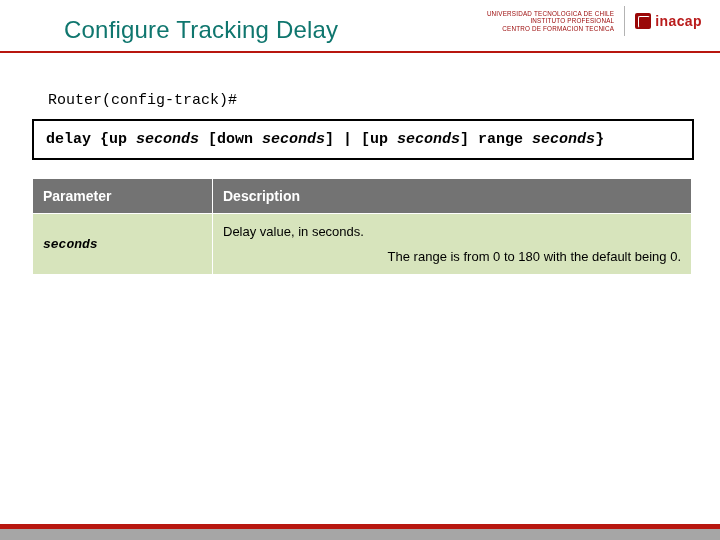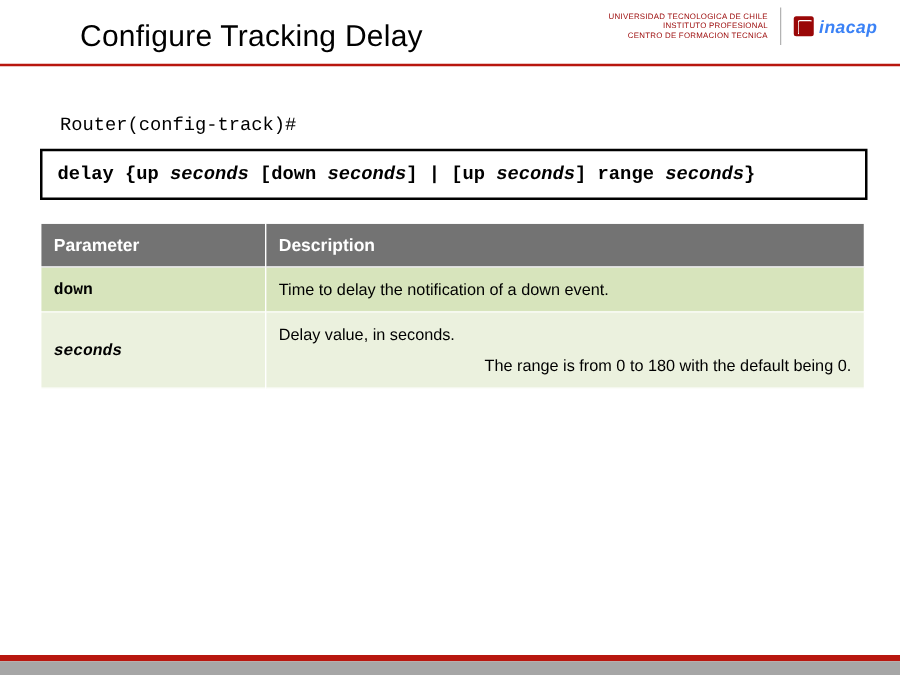--- a/index.html
+++ b/index.html
@@ -1,26 +1,26 @@
 <!DOCTYPE html>
 <html><head>
 <meta charset="utf-8">
 <style>
   * { box-sizing: border-box; margin: 0; padding: 0; }
   html, body { width: 720px; height: 540px; font-family: Arial, Helvetica, sans-serif; background: #fff; color: #000; }
   .slide { position: relative; width: 720px; height: 540px; overflow: hidden; }
   .header-line { position: absolute; left: 0; right: 0; top: 51px; height: 2px; background: #b8170f; }
-  .title { position: absolute; left: 64px; top: 16px; font-size: 24px; font-weight: 400; color: #000000; letter-spacing: 0.2px; }
+  .title { position: absolute; left: 64px; top: 16px; font-size: 24px; font-weight: 400; color: #0f766e; letter-spacing: 0.2px; }
   .logo-wrap { position: absolute; right: 18px; top: 6px; display: flex; align-items: center; gap: 10px; }
   .logo-text { text-align: right; font-size: 6.3px; line-height: 1.18; color: #9a0707; letter-spacing: 0.2px; font-family: Arial, sans-serif; }
   .logo-sep { width: 1px; height: 30px; background: #b3b3b3; }
   .logo-mark { display: flex; align-items: center; gap: 4px; }
   .logo-sq { width: 16px; height: 16px; background: #9a0707; border-radius: 2px; position: relative; }
   .logo-sq::before { content:""; position:absolute; left:3px; top:3px; width:10px; height:10px; border:1.4px solid #fff; border-radius:2px; border-right-color: transparent; border-bottom-color: transparent; }
-  .logo-name { font-size: 14px; letter-spacing: 0.4px; font-weight: 700; color: #3b82f6; font-family: Arial, sans-serif; text-transform: lowercase; font-style: italic; }
+  .logo-name { font-size: 14px; letter-spacing: 0.4px; font-weight: 700; color: #b91c1c; font-family: Arial, sans-serif; text-transform: lowercase; }
   .body { position: absolute; left: 30px; top: 78px; right: 24px; }
   .bullet { display: flex; gap: 10px; margin-bottom: 10px; }
   .bullet .dot { width: 6px; height: 6px; background: #000; border-radius: 50%; margin-top: 7px; flex: 0 0 auto; margin-left: 2px; }
   .bullet .txt { font-size: 16.5px; line-height: 1.35; }
   .prompt { font-family: Liberation Mono, monospace; font-size: 15px; margin: 14px 0 10px 18px; }
   .cmdbox { border: 2.5px solid #000; padding: 10px 12px; margin: 0 2px 18px 2px; }
   .cmdbox-inner { font-family: "Courier New", monospace; font-size: 15px; letter-spacing: 0; white-space: nowrap; }
   .cmdbox-inner .b { font-weight: 700; }
   .cmdbox-inner .i { font-style: italic; font-weight: 700; }
   table.params { width: 660px; border-collapse: collapse; margin-left: 2px; }
@@ -69,24 +69,20 @@
 
     <table class="params">
       <thead>
         <tr>
           <th>Parameter</th>
           <th>Description</th>
         </tr>
       </thead>
       <tbody>
         <tr>
-          <td class="p-name">down</td>
-          <td>Time to delay the notification of a down event.</td>
-        </tr>
-        <tr>
           <td class="p-name it">seconds</td>
           <td>
             <span>Delay value, in seconds.</span>
             <span class="desc2">The range is from 0 to 180 with the default being 0.</span>
           </td>
         </tr>
       </tbody>
     </table>
   </div>
 

